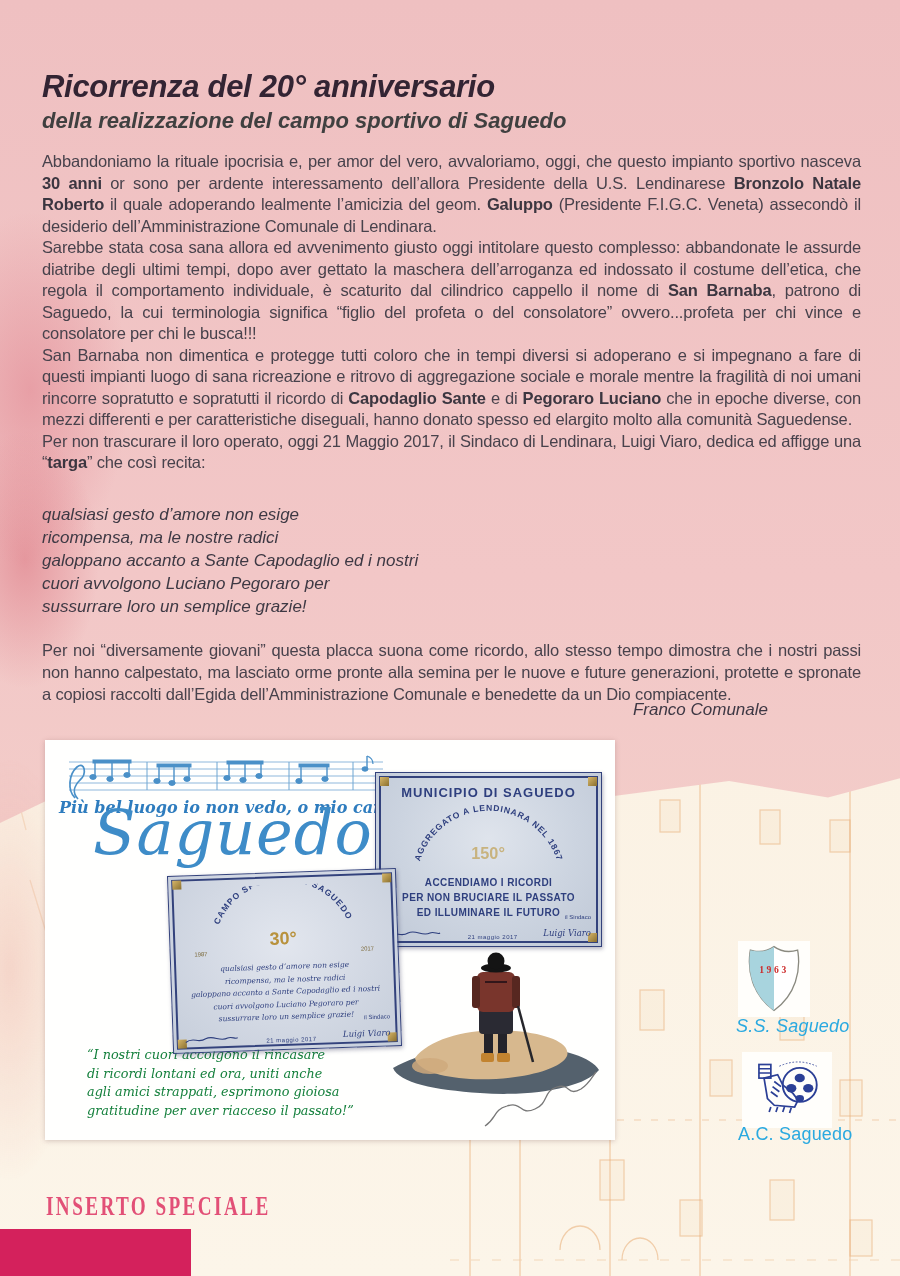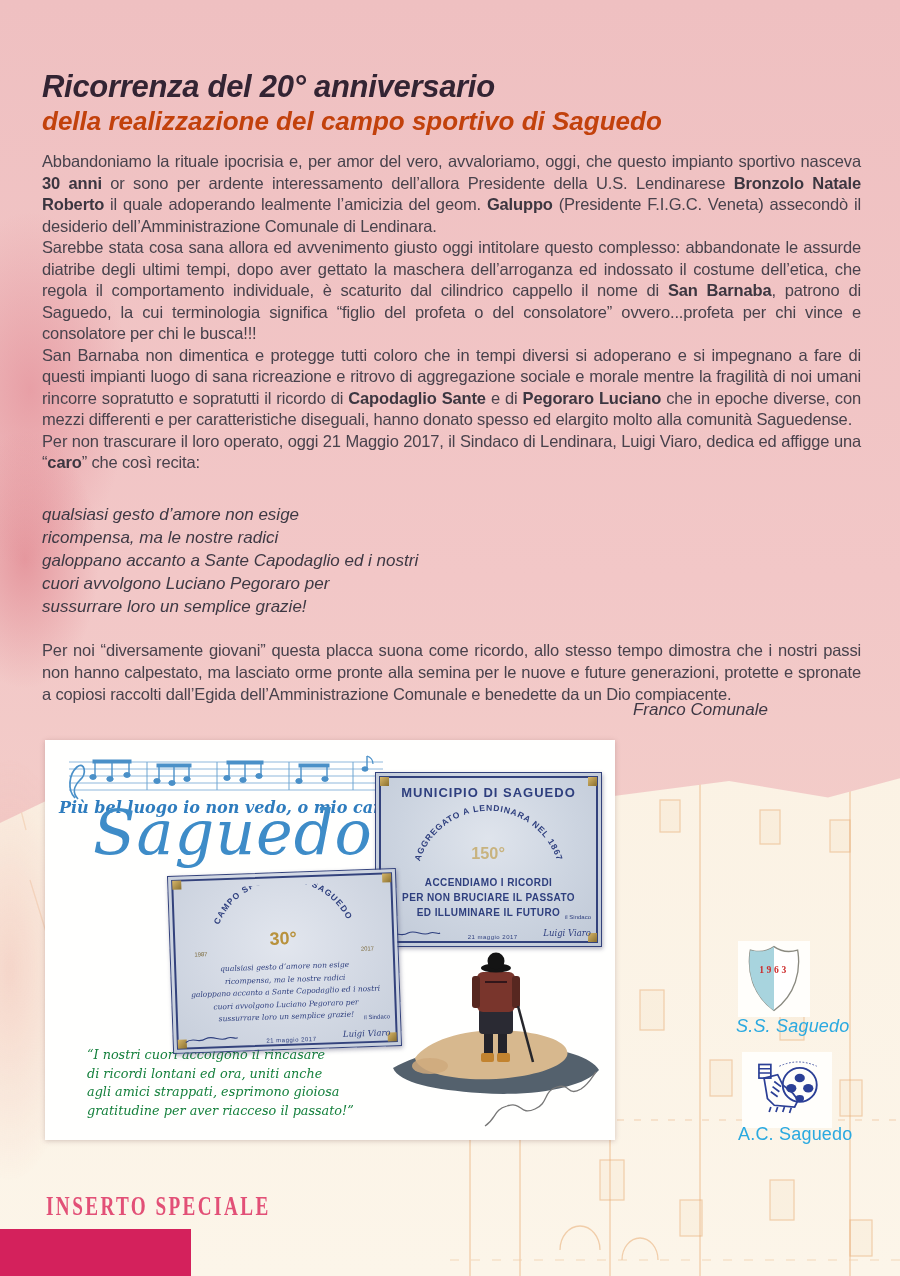--- a/index.html
+++ b/index.html
@@ -17,22 +17,22 @@
     background:radial-gradient(ellipse at center,rgba(222,122,135,.5),rgba(222,122,135,0) 70%);}
   .blob.b2{left:-50px;top:430px;width:150px;height:260px;
     background:radial-gradient(ellipse at center,rgba(214,96,110,.45),rgba(214,96,110,0) 70%);}
   .blob.b3{left:-60px;top:760px;width:140px;height:420px;
     background:radial-gradient(ellipse at center,rgba(236,170,160,.4),rgba(236,170,160,0) 72%);}
   .bg-city{position:absolute;left:0;top:560px;width:900px;height:716px;}
 
   
   .title{position:absolute;left:42px;top:70px;margin:0;font-size:31px;line-height:34px;
     font-style:italic;font-weight:bold;color:#332433;letter-spacing:-.3px;}
-  .subtitle{position:absolute;left:42px;top:108px;margin:0;font-size:26px;line-height:26px;
-    font-style:italic;font-weight:bold;color:#c2410c;}
+  .subtitle{position:absolute;left:42px;top:108px;margin:0;font-size:22px;line-height:26px;
+    font-style:italic;font-weight:bold;color:#404040;}
   .bodytext{position:absolute;left:42px;top:151px;width:819px;font-size:16.5px;line-height:21.5px;
     color:#48424c;text-align:justify;letter-spacing:-.15px;}
   .bodytext p{margin:0;}
   .bodytext b{color:#3c3640;}
   .poem{position:absolute;left:42px;top:503px;font-size:17px;line-height:23px;
     font-style:italic;color:#3e3944;}
   .closing{position:absolute;left:42px;top:622px;width:819px;font-size:16.5px;line-height:22px;
     color:#48424c;text-align:justify;letter-spacing:-.15px;}
   .signature{position:absolute;right:132px;top:700px;font-size:17px;font-style:italic;color:#3e3844;}
 
@@ -136,21 +136,21 @@
   <div class="blob b2"></div>
   <div class="blob b3"></div>
 
   <h1 class="title">Ricorrenza del 20° anniversario</h1>
   <h2 class="subtitle">della realizzazione del campo sportivo di Saguedo</h2>
 
   <div class="bodytext">
     <p><span>Abbandoniamo la rituale ipocrisia e, per amor del vero, avvaloriamo, oggi, che questo impianto sportivo nasceva </span><b>30 anni</b><span> or sono per ardente interessamento dell’allora Presidente della U.S. Lendinarese </span><b>Bronzolo Natale Roberto</b><span> il quale adoperando lealmente l’amicizia del geom. </span><b>Galuppo</b><span> (Presidente F.I.G.C. Veneta) assecondò il desiderio dell’Amministrazione Comunale di Lendinara.</span></p>
     <p><span>Sarebbe stata cosa sana allora ed avvenimento giusto oggi intitolare questo complesso: abbandonate le assurde diatribe degli ultimi tempi, dopo aver gettato la maschera dell’arroganza ed indossato il costume dell’etica, che regola il comportamento individuale, è scaturito dal cilindrico cappello il nome di </span><b>San Barnaba</b><span>, patrono di Saguedo, la cui terminologia significa “figlio del profeta o del consolatore” ovvero...profeta per chi vince e consolatore per chi le busca!!!</span></p>
     <p><span>San Barnaba non dimentica e protegge tutti coloro che in tempi diversi si adoperano e si impegnano a fare di questi impianti luogo di sana ricreazione e ritrovo di aggregazione sociale e morale mentre la fragilità di noi umani rincorre sopratutto e sopratutti il ricordo di </span><b>Capodaglio Sante</b><span> e di </span><b>Pegoraro Luciano</b><span> che in epoche diverse, con mezzi differenti e per caratteristiche diseguali, hanno donato spesso ed elargito molto alla comunità Saguedense.</span></p>
-    <p><span>Per non trascurare il loro operato, oggi 21 Maggio 2017, il Sindaco di Lendinara, Luigi Viaro, dedica ed affigge una “</span><b>caro</b><span>” che così recita:</span></p>
+    <p><span>Per non trascurare il loro operato, oggi 21 Maggio 2017, il Sindaco di Lendinara, Luigi Viaro, dedica ed affigge una “</span><b>targa</b><span>” che così recita:</span></p>
   </div>
 
   <div class="poem">qualsiasi gesto d’amore non esige<br>ricompensa, ma le nostre radici<br>galoppano accanto a Sante Capodaglio ed i nostri<br>cuori avvolgono Luciano Pegoraro per<br>sussurrare loro un semplice  grazie!</div>
 
   <div class="closing">
     <p><span>Per noi “diversamente giovani” questa placca suona come ricordo, allo stesso tempo dimostra che i nostri passi non hanno calpestato, ma lasciato orme pronte alla semina per le nuove e future generazioni, protette e spronate a copiosi raccolti dall’Egida dell’Amministrazione Comunale e benedette da un Dio compiacente.</span></p>
   </div>
 
   <div class="signature">Franco Comunale</div>
 

